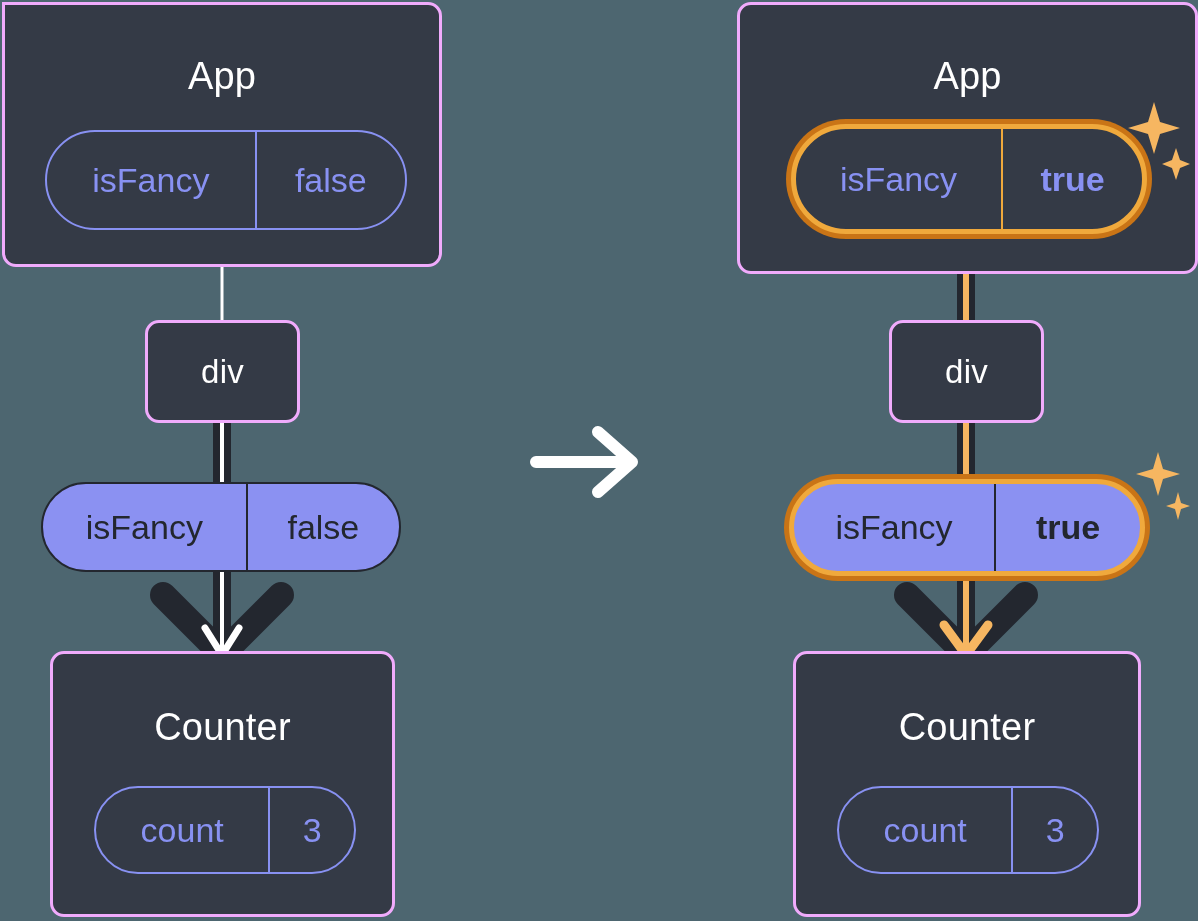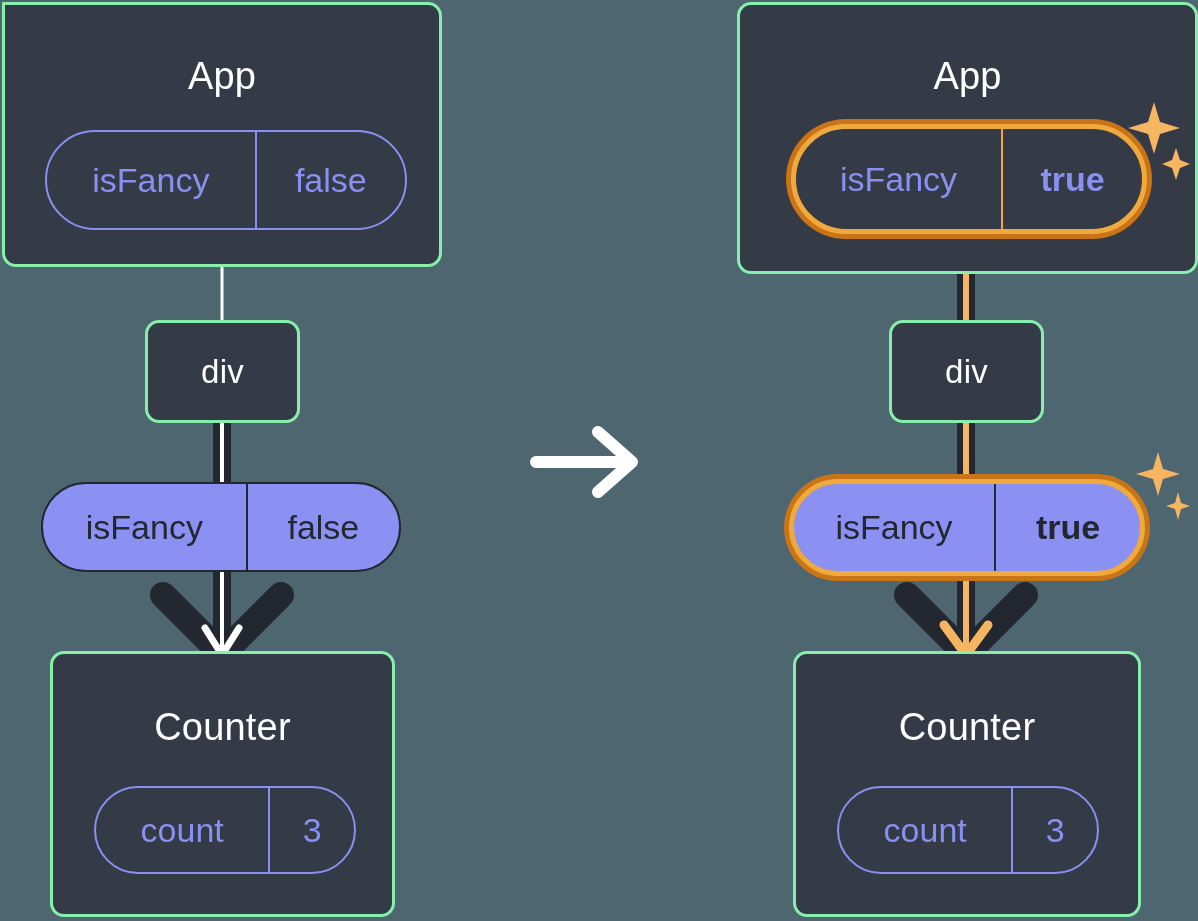--- a/index.html
+++ b/index.html
@@ -24,21 +24,21 @@
     position: absolute;
     left: 0;
     top: 0;
     width: 1198px;
     height: 921px;
   }
   
   .card {
     position: absolute;
     background: #343a46;
-    border: 3px solid #86efac;
+    border: 3px solid #f0abfc;
     border-radius: 14px;
     box-sizing: border-box;
   }
   .card-title {
     position: absolute;
     left: 0;
     right: 0;
     text-align: center;
     color: #ffffff;
     font-size: 38px;

